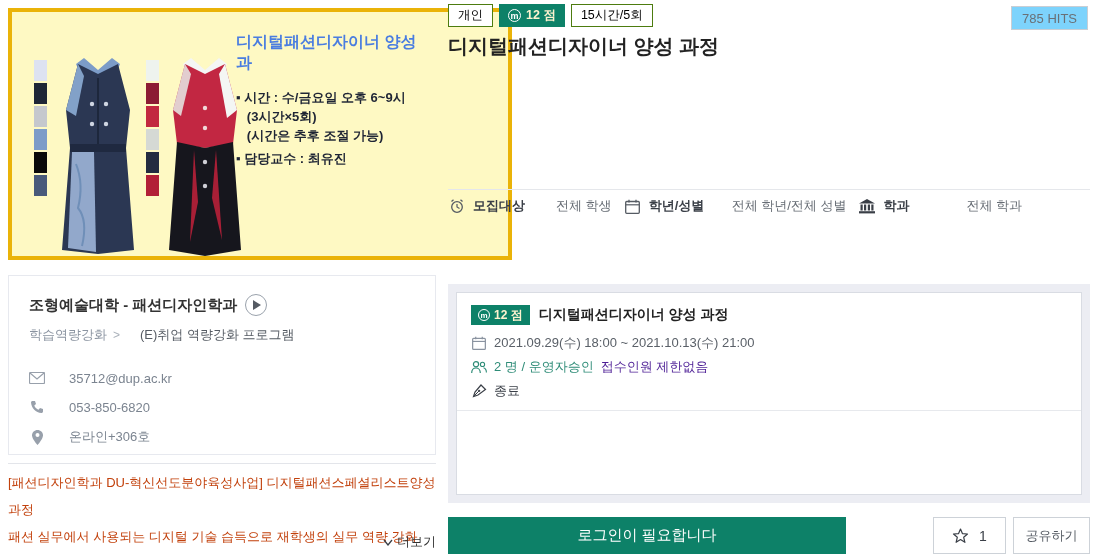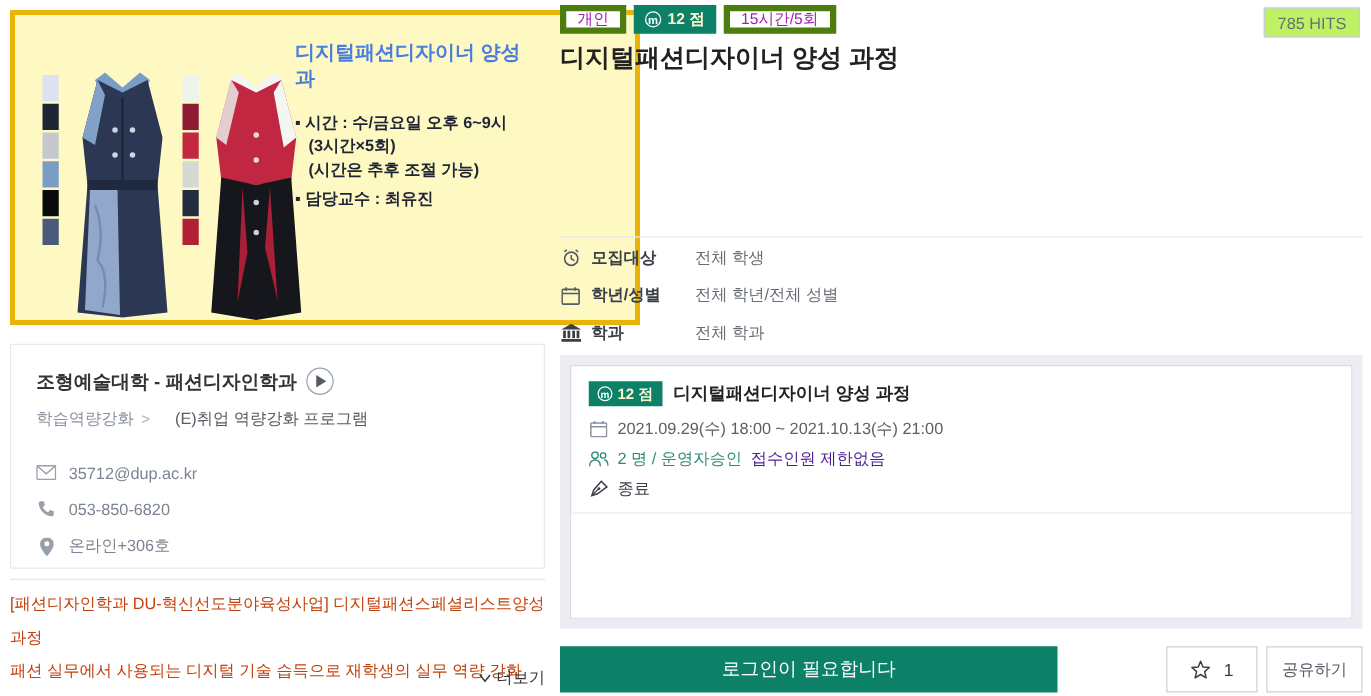--- a/index.html
+++ b/index.html
@@ -22,43 +22,43 @@
     border:1px solid #e7e9ef; background:#fff; padding:18px 20px; }
   .org-title-row { display:flex; align-items:center; gap:8px; }
   .org-title { font-size:15px; font-weight:bold; color:#333; }
   .play-btn { width:22px; height:22px; border:1px solid #9aa2ac; border-radius:50%;
     display:inline-flex; align-items:center; justify-content:center; cursor:pointer; background:#fff; }
   .org-sub-row { margin-top:10px; font-size:13px; display:flex; align-items:center; gap:6px; }
   .org-category { color:#8a93a0; cursor:pointer; }
   .org-chevron { color:#aab1ba; font-size:12px; }
   .org-program { color:#555b63; margin-left:14px; cursor:pointer; }
   .contact-list { margin-top:26px; display:flex; flex-direction:column; gap:13px; }
-  .contact-row { display:flex; align-items:center; gap:10px; font-size:13px; color:#7b8490; }
+  .contact-row { display:flex; align-items:center; gap:24px; font-size:13px; color:#7b8490; }
   .contact-row .cicon { width:16px; height:16px; display:inline-flex; align-items:center; justify-content:center; }
 
   .left-divider { position:absolute; left:8px; top:463px; width:428px; height:1px; background:#e3e5ea; }
   .desc-block { position:absolute; left:8px; top:469px; width:428px; }
   .desc-line { font-size:13px; color:#c2410c; line-height:27px; }
   .more-row { position:absolute; left:8px; top:533px; width:428px; text-align:right;
     font-size:13px; color:#333; cursor:pointer; display:flex; justify-content:flex-end; align-items:center; gap:4px; }
 
   
   .badge-row { position:absolute; left:448px; top:4px; display:flex; gap:6px; align-items:center; }
   .badge { height:23px; display:inline-flex; align-items:center; padding:0 9px; font-size:12.5px; }
-  .badge.outline { border:5px solid #4d7c0f; color:#a21caf; background:#fff; }
+  .badge.outline { border:1px solid #4d7c0f; color:#000000; background:#fff; }
   .badge.green { background:var(--accent-green,#0d8168); color:#fff; gap:5px; font-weight:600; }
   .badge.green .pts { color:#fdf3cf; }
   .m-circ { width:13px; height:13px; border:1px solid #fff; border-radius:50%;
     display:inline-flex; align-items:center; justify-content:center; font-size:9px; color:#fff; font-weight:bold; }
   .hits-badge { position:absolute; right:9px; top:6px; height:24px; border:1px solid #c9ced4;
-    color:#6a7076; font-size:13px; display:inline-flex; align-items:center; padding:0 10px; background:#bef264; }
+    color:#6a7076; font-size:13px; display:inline-flex; align-items:center; padding:0 10px; background:#7dd3fc; }
   .course-title { position:absolute; left:448px; top:33px; font-size:20px; font-weight:bold; color:#222; }
 
   .right-divider { position:absolute; left:448px; top:189px; width:642px; height:1px; background:#e5e7eb; }
-  .detail-rows { position:absolute; left:448px; top:197px; width:642px; display:flex; flex-direction:column; gap:12px; }
+  .detail-rows { position:absolute; left:448px; top:197px; width:642px; display:flex; flex-direction:row; gap:12px; }
   .detail-row { display:flex; align-items:center; font-size:13px; }
   .detail-row .dicon { width:17px; height:16px; margin-right:8px; display:inline-flex; align-items:center; justify-content:center; }
   .detail-label { font-weight:bold; color:#3a3f47; width:83px; }
   .detail-value { color:#666c74; }
 
   .session-wrap { position:absolute; left:448px; top:284px; width:642px; height:219px;
     background:#ecedf3; padding:8px; }
   .session-box { width:100%; height:100%; background:#fff; border:1px solid #d9dce3;
     display:flex; flex-direction:column; }
   .session-info { padding:12px 14px 10px 14px; border-bottom:1px solid #e7e9ed; }

